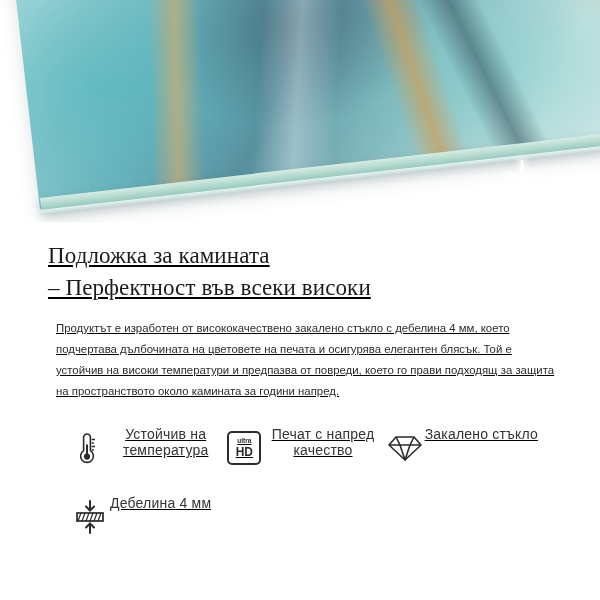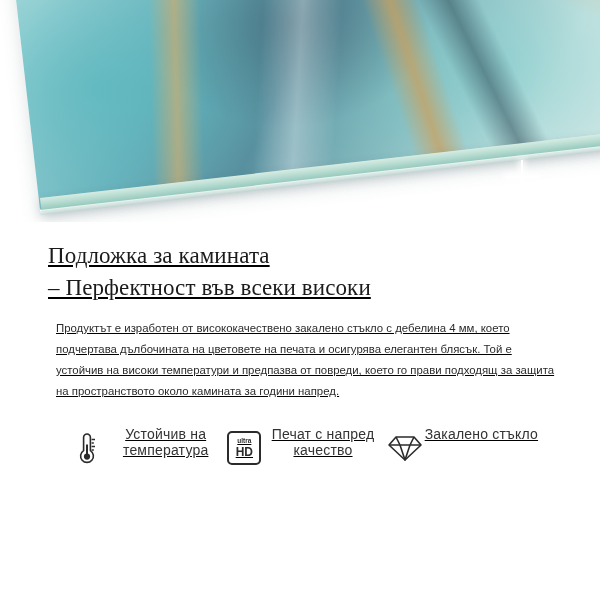--- a/index.html
+++ b/index.html
@@ -241,16 +241,27 @@
         <div class="feature-icon">
           <svg width="40" height="34" viewBox="0 0 40 34" fill="none" stroke="#2b2b2b" stroke-width="1.6" stroke-linejoin="round">
             <path d="M11 6h18l7 8-16 15L4 14l7-8z"></path>
             <path d="M11 6l4 8h10l4-8M4 14h32M15 14l5 15 5-15"></path>
           </svg>
         </div>
         <div class="feature-label">Закалено стъкло</div>
       </div>
 
 
+      <div class="feature">
+        <div class="feature-icon">
+          <svg width="40" height="40" viewBox="0 0 40 40" fill="none" stroke="#2b2b2b" stroke-width="1.7" stroke-linecap="round">
+            <path d="M20 4v9M16 9.5l4 4 4-4" stroke-width="2"></path>
+            <rect x="7" y="16" width="26" height="8" stroke-width="1.7"></rect>
+            <path d="M11 16l-3 8M15 16l-3 8M19 16l-3 8M23 16l-3 8M27 16l-3 8M31 16l-3 8" stroke-width="1.2"></path>
+            <path d="M20 36v-9M16 30.5l4-4 4 4" stroke-width="2"></path>
+          </svg>
+        </div>
+        <div class="feature-label">Дебелина 4 мм</div>
+      </div>
 
     </div>
   </div>
 </div>
 
 </body></html>

